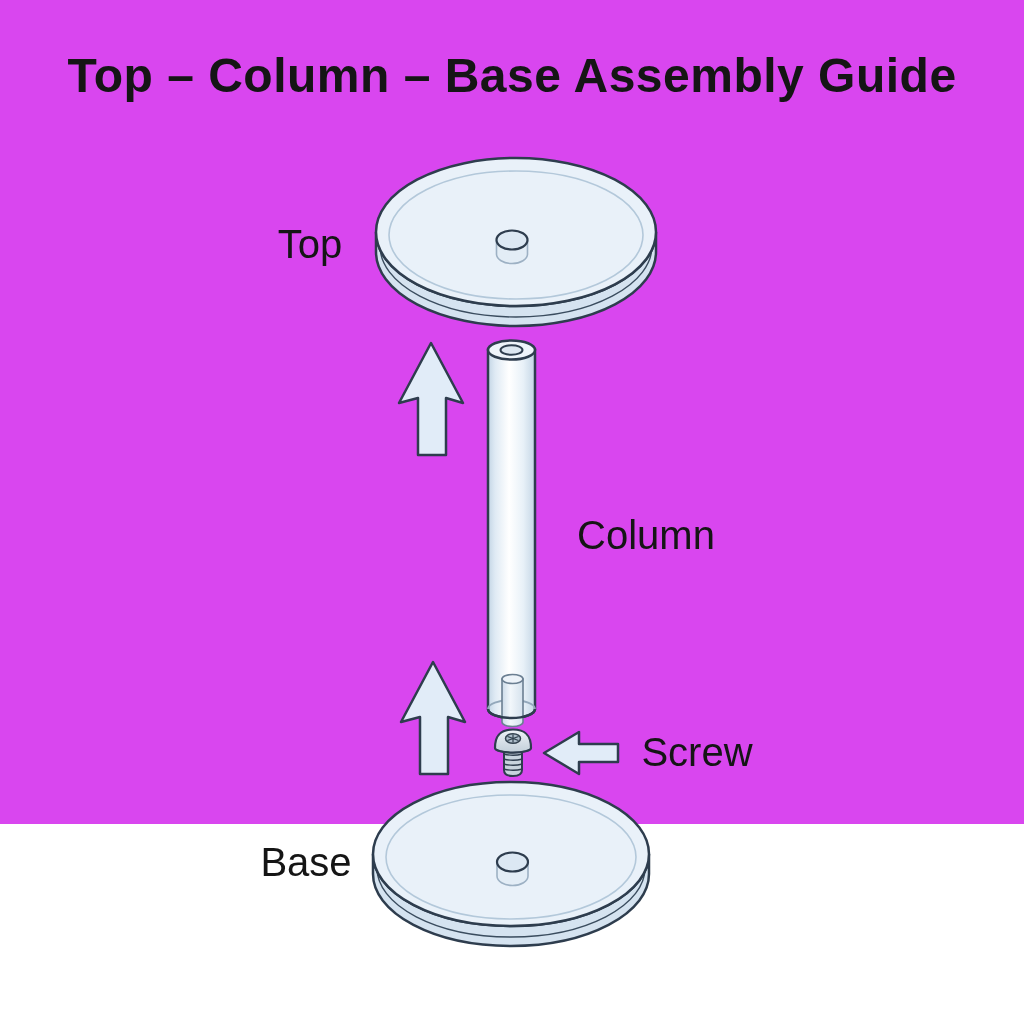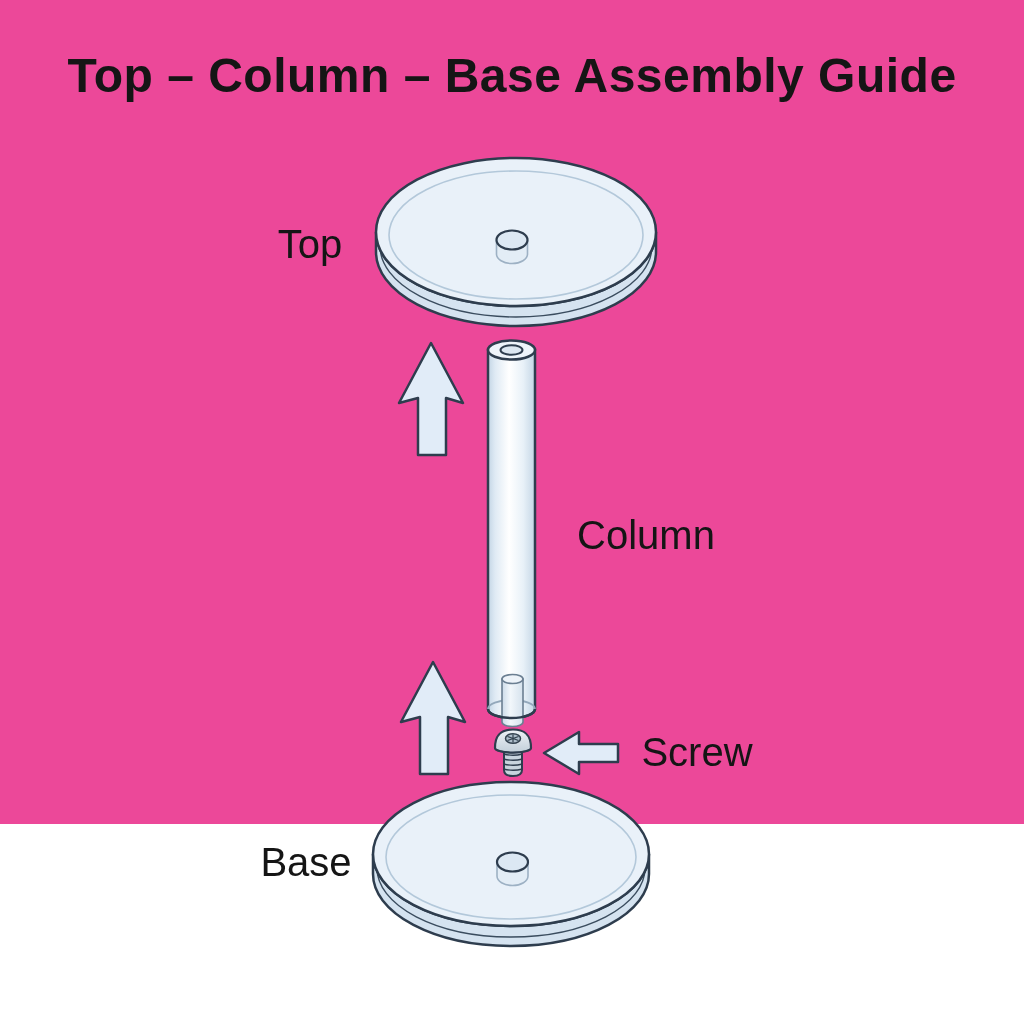--- a/index.html
+++ b/index.html
@@ -8,21 +8,21 @@
     background: #ffffff;
     width: 1024px;
     height: 1024px;
     overflow: hidden;
     font-family: "Liberation Sans", sans-serif;
   }
   .stage {
     position: relative;
     width: 1024px;
     height: 824px;
-    background: #ec4899;
+    background: #d946ef;
   }
   svg { display: block; }
   .title-text {
     font-family: "Liberation Sans", sans-serif;
     font-size: 48px;
     font-weight: 600;
     letter-spacing: 0.5px;
     fill: #151515;
   }
   .part-label {

